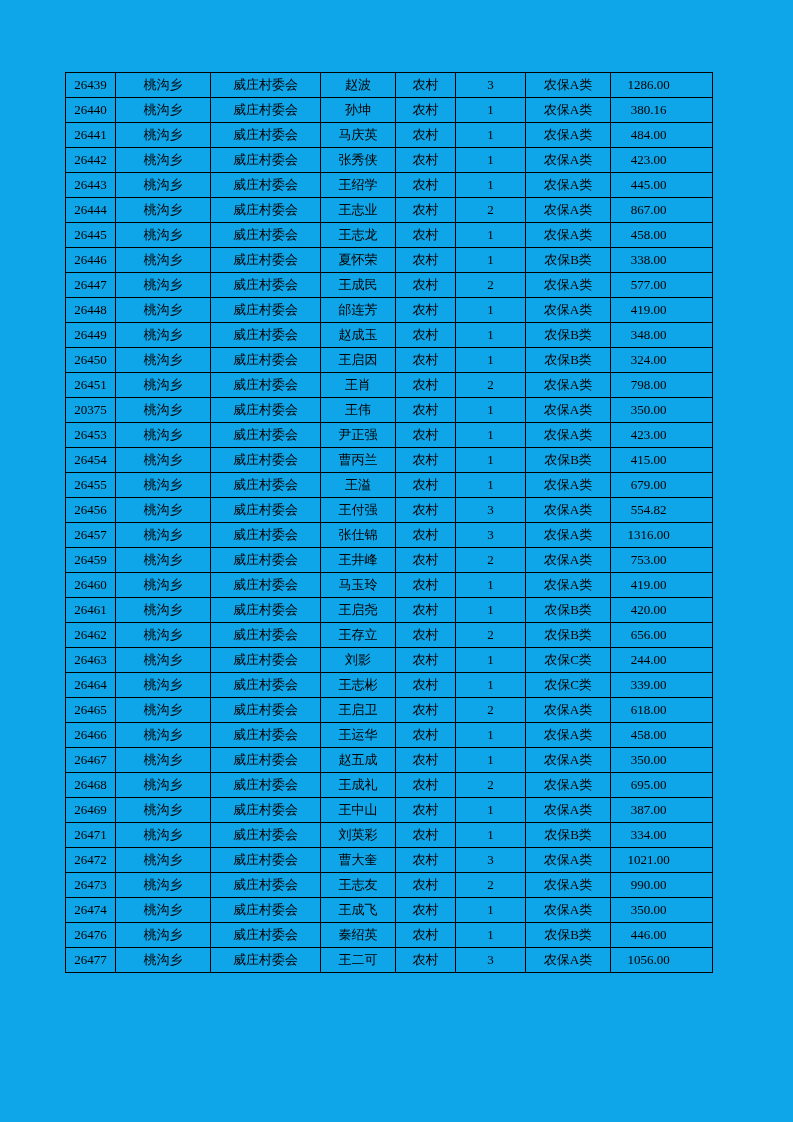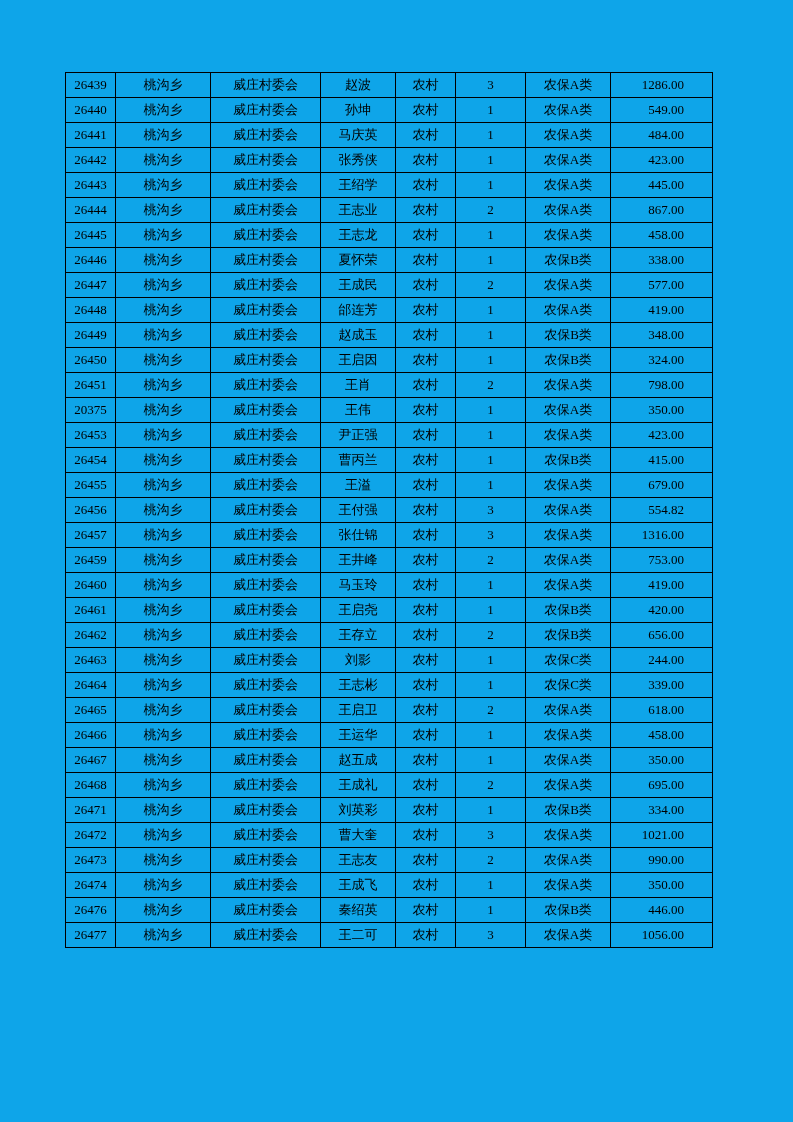--- a/index.html
+++ b/index.html
@@ -37,21 +37,20 @@
     text-align: center;
     vertical-align: middle;
     font-family: "Liberation Serif", serif;
     font-size: 13px;
     line-height: 24px;
     color: #000000;
     white-space: nowrap;
     overflow: hidden;
   }
   table.data-table td.amount {
-    text-align: right;
     padding-right: 28px;
   }
 </style>
 </head>
 <body>
 
 <div class="sheet">
   <table class="data-table">
     <colgroup>
       <col style="width:50px">
@@ -75,21 +74,21 @@
           <td class="amount">1286.00</td>
         </tr>
         <tr>
           <td>26440</td>
           <td>桃沟乡</td>
           <td>威庄村委会</td>
           <td>孙坤</td>
           <td>农村</td>
           <td>1</td>
           <td>农保A类</td>
-          <td class="amount">549.00</td>
+          <td class="amount">380.16</td>
         </tr>
         <tr>
           <td>26441</td>
           <td>桃沟乡</td>
           <td>威庄村委会</td>
           <td>马庆英</td>
           <td>农村</td>
           <td>1</td>
           <td>农保A类</td>
           <td class="amount">484.00</td>
@@ -346,20 +345,30 @@
         </tr>
         <tr>
           <td>26468</td>
           <td>桃沟乡</td>
           <td>威庄村委会</td>
           <td>王成礼</td>
           <td>农村</td>
           <td>2</td>
           <td>农保A类</td>
           <td class="amount">695.00</td>
+        </tr>
+        <tr>
+          <td>26469</td>
+          <td>桃沟乡</td>
+          <td>威庄村委会</td>
+          <td>王中山</td>
+          <td>农村</td>
+          <td>1</td>
+          <td>农保A类</td>
+          <td class="amount">387.00</td>
         </tr>
         <tr>
           <td>26471</td>
           <td>桃沟乡</td>
           <td>威庄村委会</td>
           <td>刘英彩</td>
           <td>农村</td>
           <td>1</td>
           <td>农保B类</td>
           <td class="amount">334.00</td>

